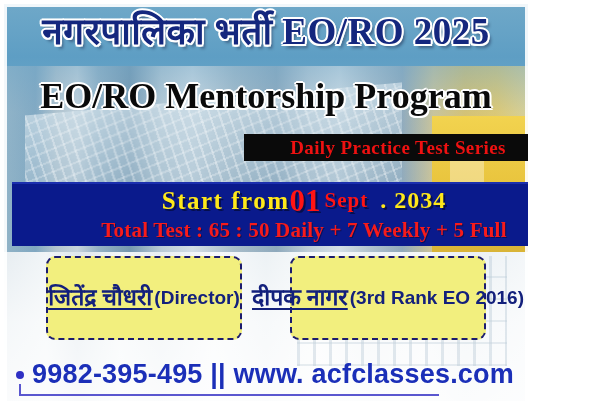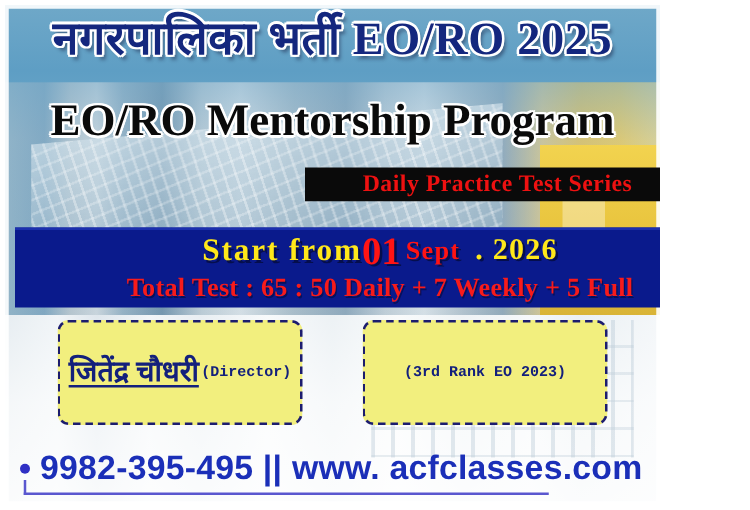--- a/index.html
+++ b/index.html
@@ -265,23 +265,23 @@
     font-family: "Liberation Serif", serif;
     font-weight: bold;
     font-size: 23px;
     line-height: 30px;
     color: #13207c;
     text-decoration: underline;
     text-underline-offset: 3px;
     white-space: nowrap;
   }
   .card-role {
-    font-family: Liberation Mono, monospace;
-    font-weight: bold;
-    font-size: 12px;
+    font-family: Liberation Sans, sans-serif;
+    font-weight: bold;
+    font-size: 19px;
     line-height: 20px;
     color: #13207c;
     white-space: nowrap;
   }
 
   
   .contact {
     left: 0; top: 355px;
     width: 100%;
     display: flex;
@@ -347,32 +347,33 @@
     <span>Daily Practice  Test  Series</span>
   </div>
 
   <div class="layer headline-program">EO/RO Mentorship Program</div>
 
   <div class="layer navy-band">
     <div class="date-line">
       <span class="date-start">Start from</span>
       <span class="date-day">01</span>
       <span class="date-month">Sept</span>
-      <span class="date-year">. 2026</span>
+      <span class="date-year">. 2034</span>
     </div>
     <div class="total-line">Total Test : 65  : 50 Daily  + 7 Weekly  + 5 Full</div>
   </div>
 
   <div class="layer cards">
     <div class="card">
       <div class="card-name">जितेंद्र चौधरी</div>
       <div class="card-role">(Director)</div>
     </div>
     <div class="card">
-      <div class="card-role">(3rd Rank EO 2023)</div>
+      <div class="card-name">दीपक नागर</div>
+      <div class="card-role">(3rd Rank EO 2016)</div>
     </div>
   </div>
 
   <div class="layer contact">
     <div class="contact-inner">
       <span class="contact-bullet"></span>
       <span class="contact-rule"></span>
       <span class="contact-text">9982-395-495 || www. acfclasses.com</span>
     </div>
   </div>

